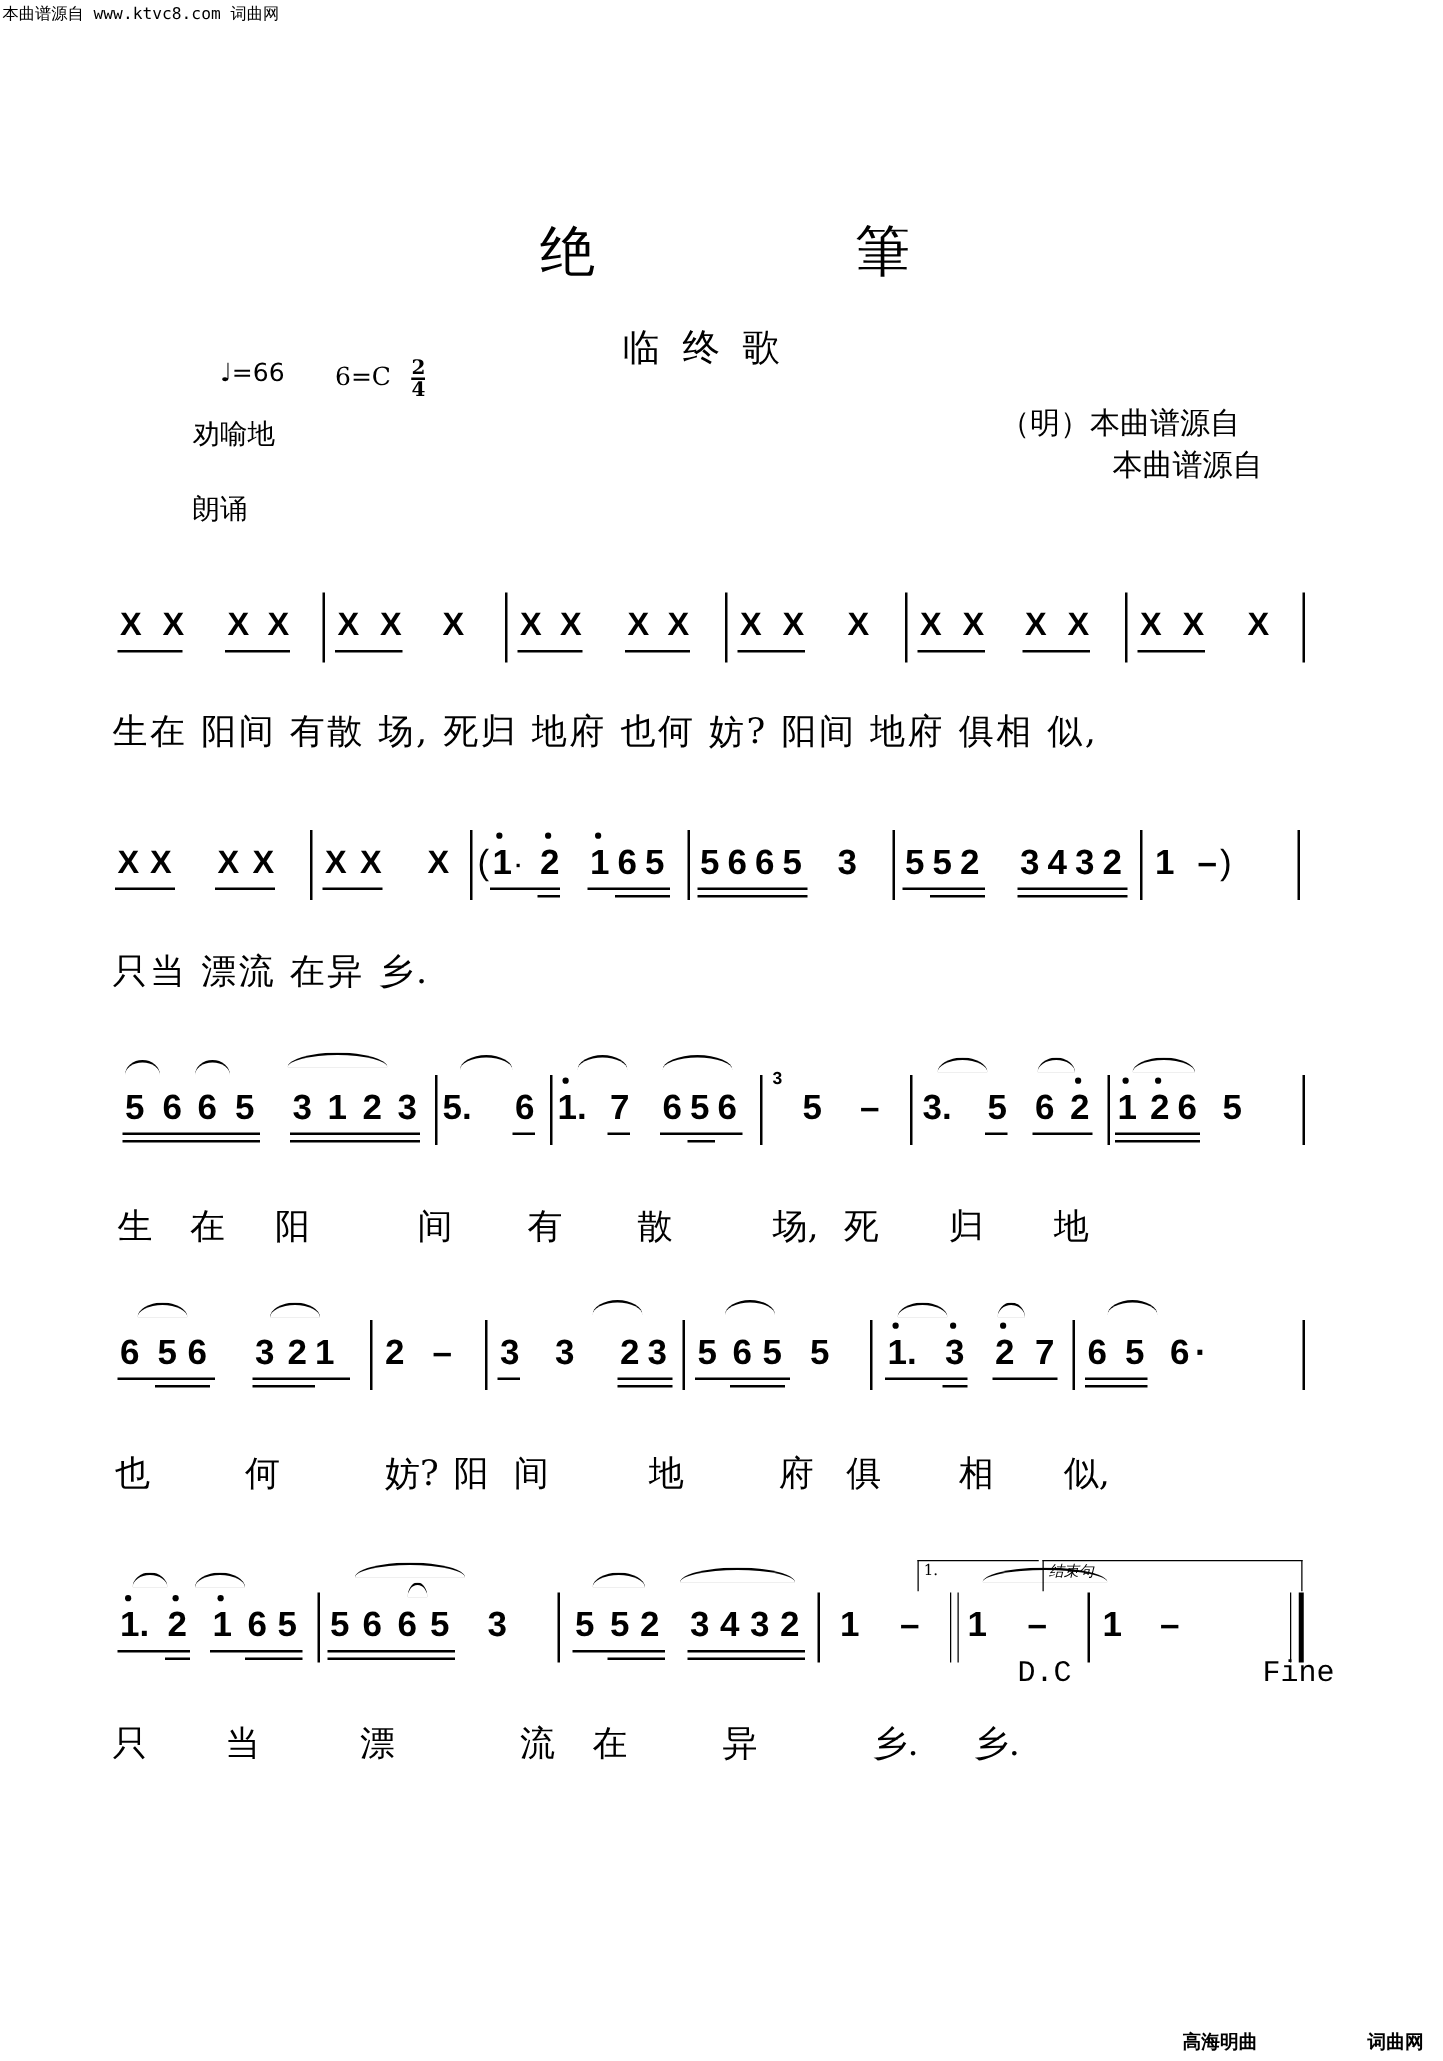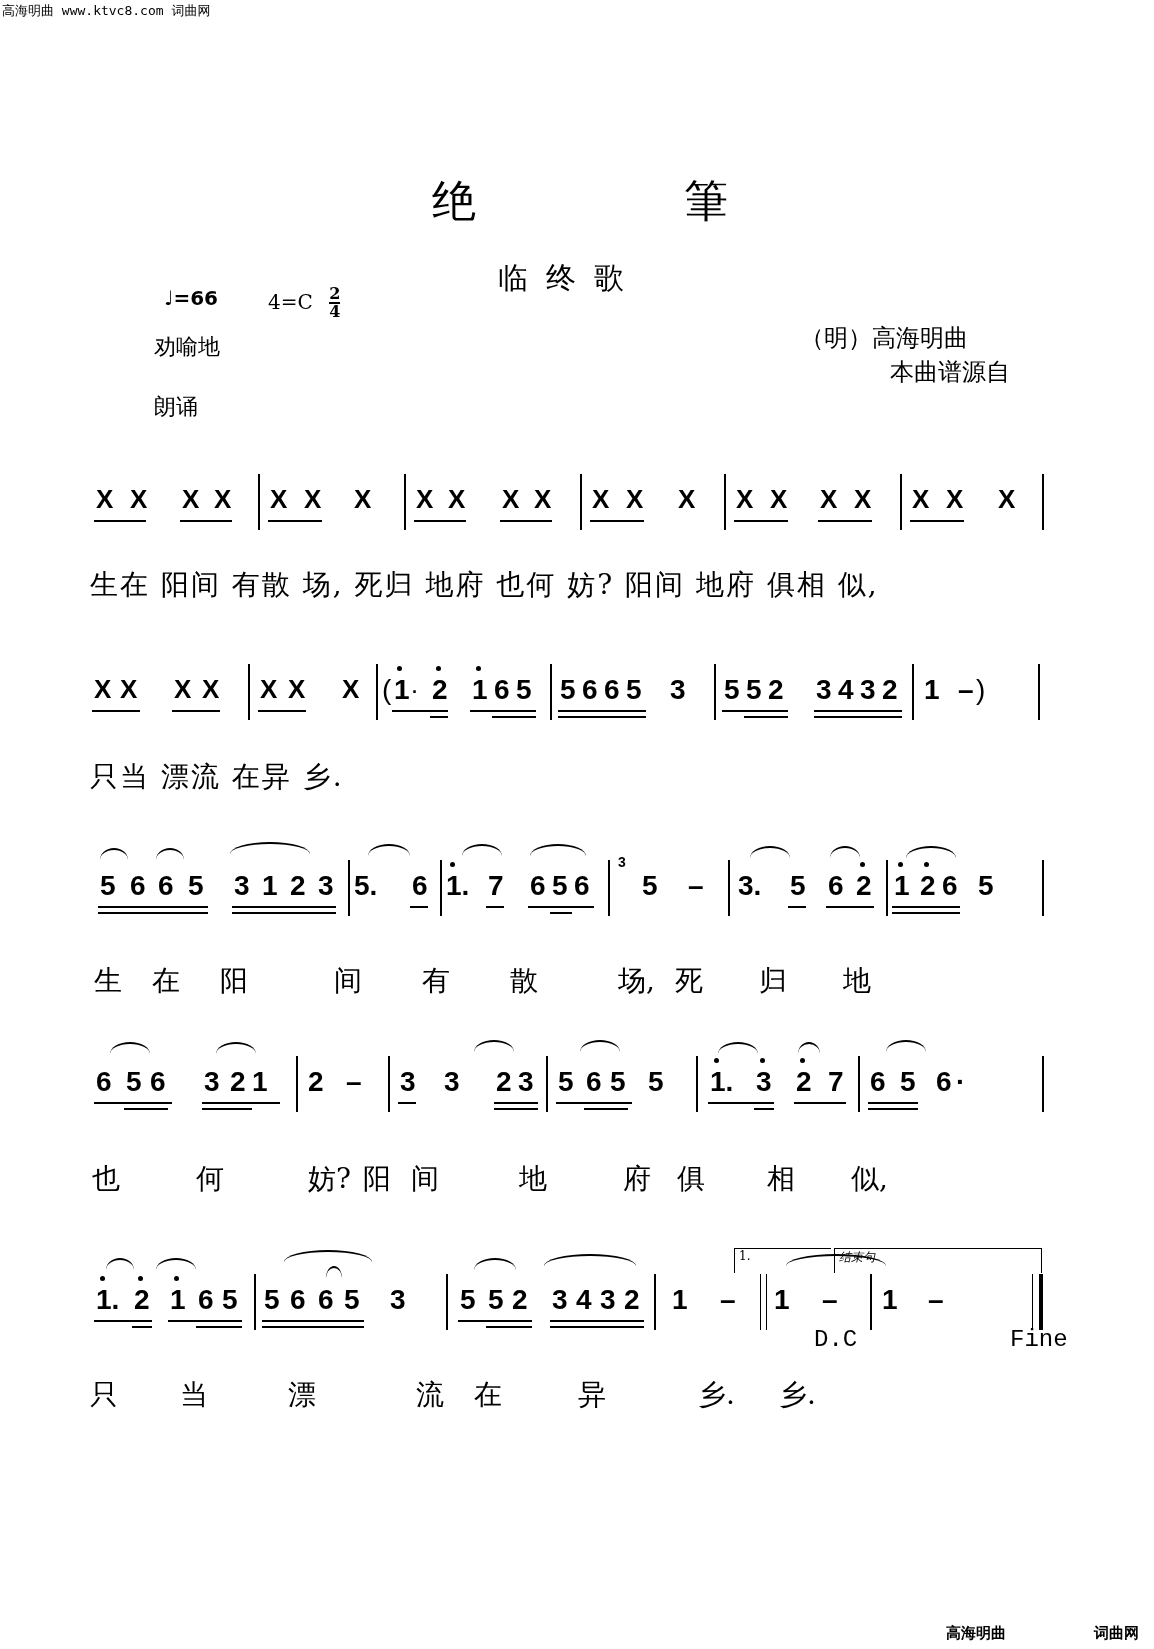--- a/index.html
+++ b/index.html
@@ -25,35 +25,35 @@
   .dot { position:absolute; width:5px; height:5px; border-radius:50%; background:#000; }
   .slur { position:absolute; border-top:2px solid #000; border-radius:50% 50% 0 0 / 100% 100% 0 0; height:10px; }
   .lyric { position:absolute; font-family:"DejaVu Serif", serif; font-size:28px; }
   .volta { position:absolute; border-top:1.5px solid #000; border-left:1.5px solid #000; height:24px; font-size:12px; font-family:"DejaVu Serif", serif; padding-left:4px; }
   .dc { position:absolute; font-family:"Liberation Mono", monospace; font-size:24px; }
   .footer { font-size:15px; font-weight:bold; top:1624px; }
 </style>
 </head>
 <body>
 
-<div class="abs hdr">高海明曲 www.ktvc8.com 词曲网</div>
+<div class="abs hdr">本曲谱源自 www.ktvc8.com 词曲网</div>
 
 <div class="abs title" style="left:432px;">绝</div>
 <div class="abs title" style="left:684px;">筆</div>
 <div class="abs subtitle">临终歌</div>
 
-<div class="abs meta" style="left:164px;font-weight:bold;">♩=66</div>
+<div class="abs meta" style="left:176px;">♩=66</div>
 <div class="abs meta" style="left:268px; font-family:'DejaVu Serif',serif;">
-  <span>4=C</span>
+  <span>6=C</span>
   <span class="frac"><span>2</span><span>4</span></span>
 </div>
 <div class="abs left-label" style="top:332px;">劝喻地</div>
 <div class="abs left-label" style="top:392px; font-family:'DejaVu Serif',serif;">朗诵</div>
 
-<div class="abs credit" style="left:800px; top:322px;">（明）高海明曲</div>
+<div class="abs credit" style="left:800px; top:322px;">（明）本曲谱源自</div>
 <div class="abs credit" style="left:890px; top:356px;">本曲谱源自</div>
 
 <div class="notes-row" style="top:474px;">
   <span class="note x" style="left:6px">X</span>
     <span class="note x" style="left:40px">X</span>
   <div class="ul1" style="left:4px;top:46px;width:52px"></div>
   <span class="note x" style="left:92px">X</span>
     <span class="note x" style="left:124px">X</span>
   <div class="ul1" style="left:90px;top:46px;width:52px"></div>
   <div class="bar" style="left:168px"></div>

